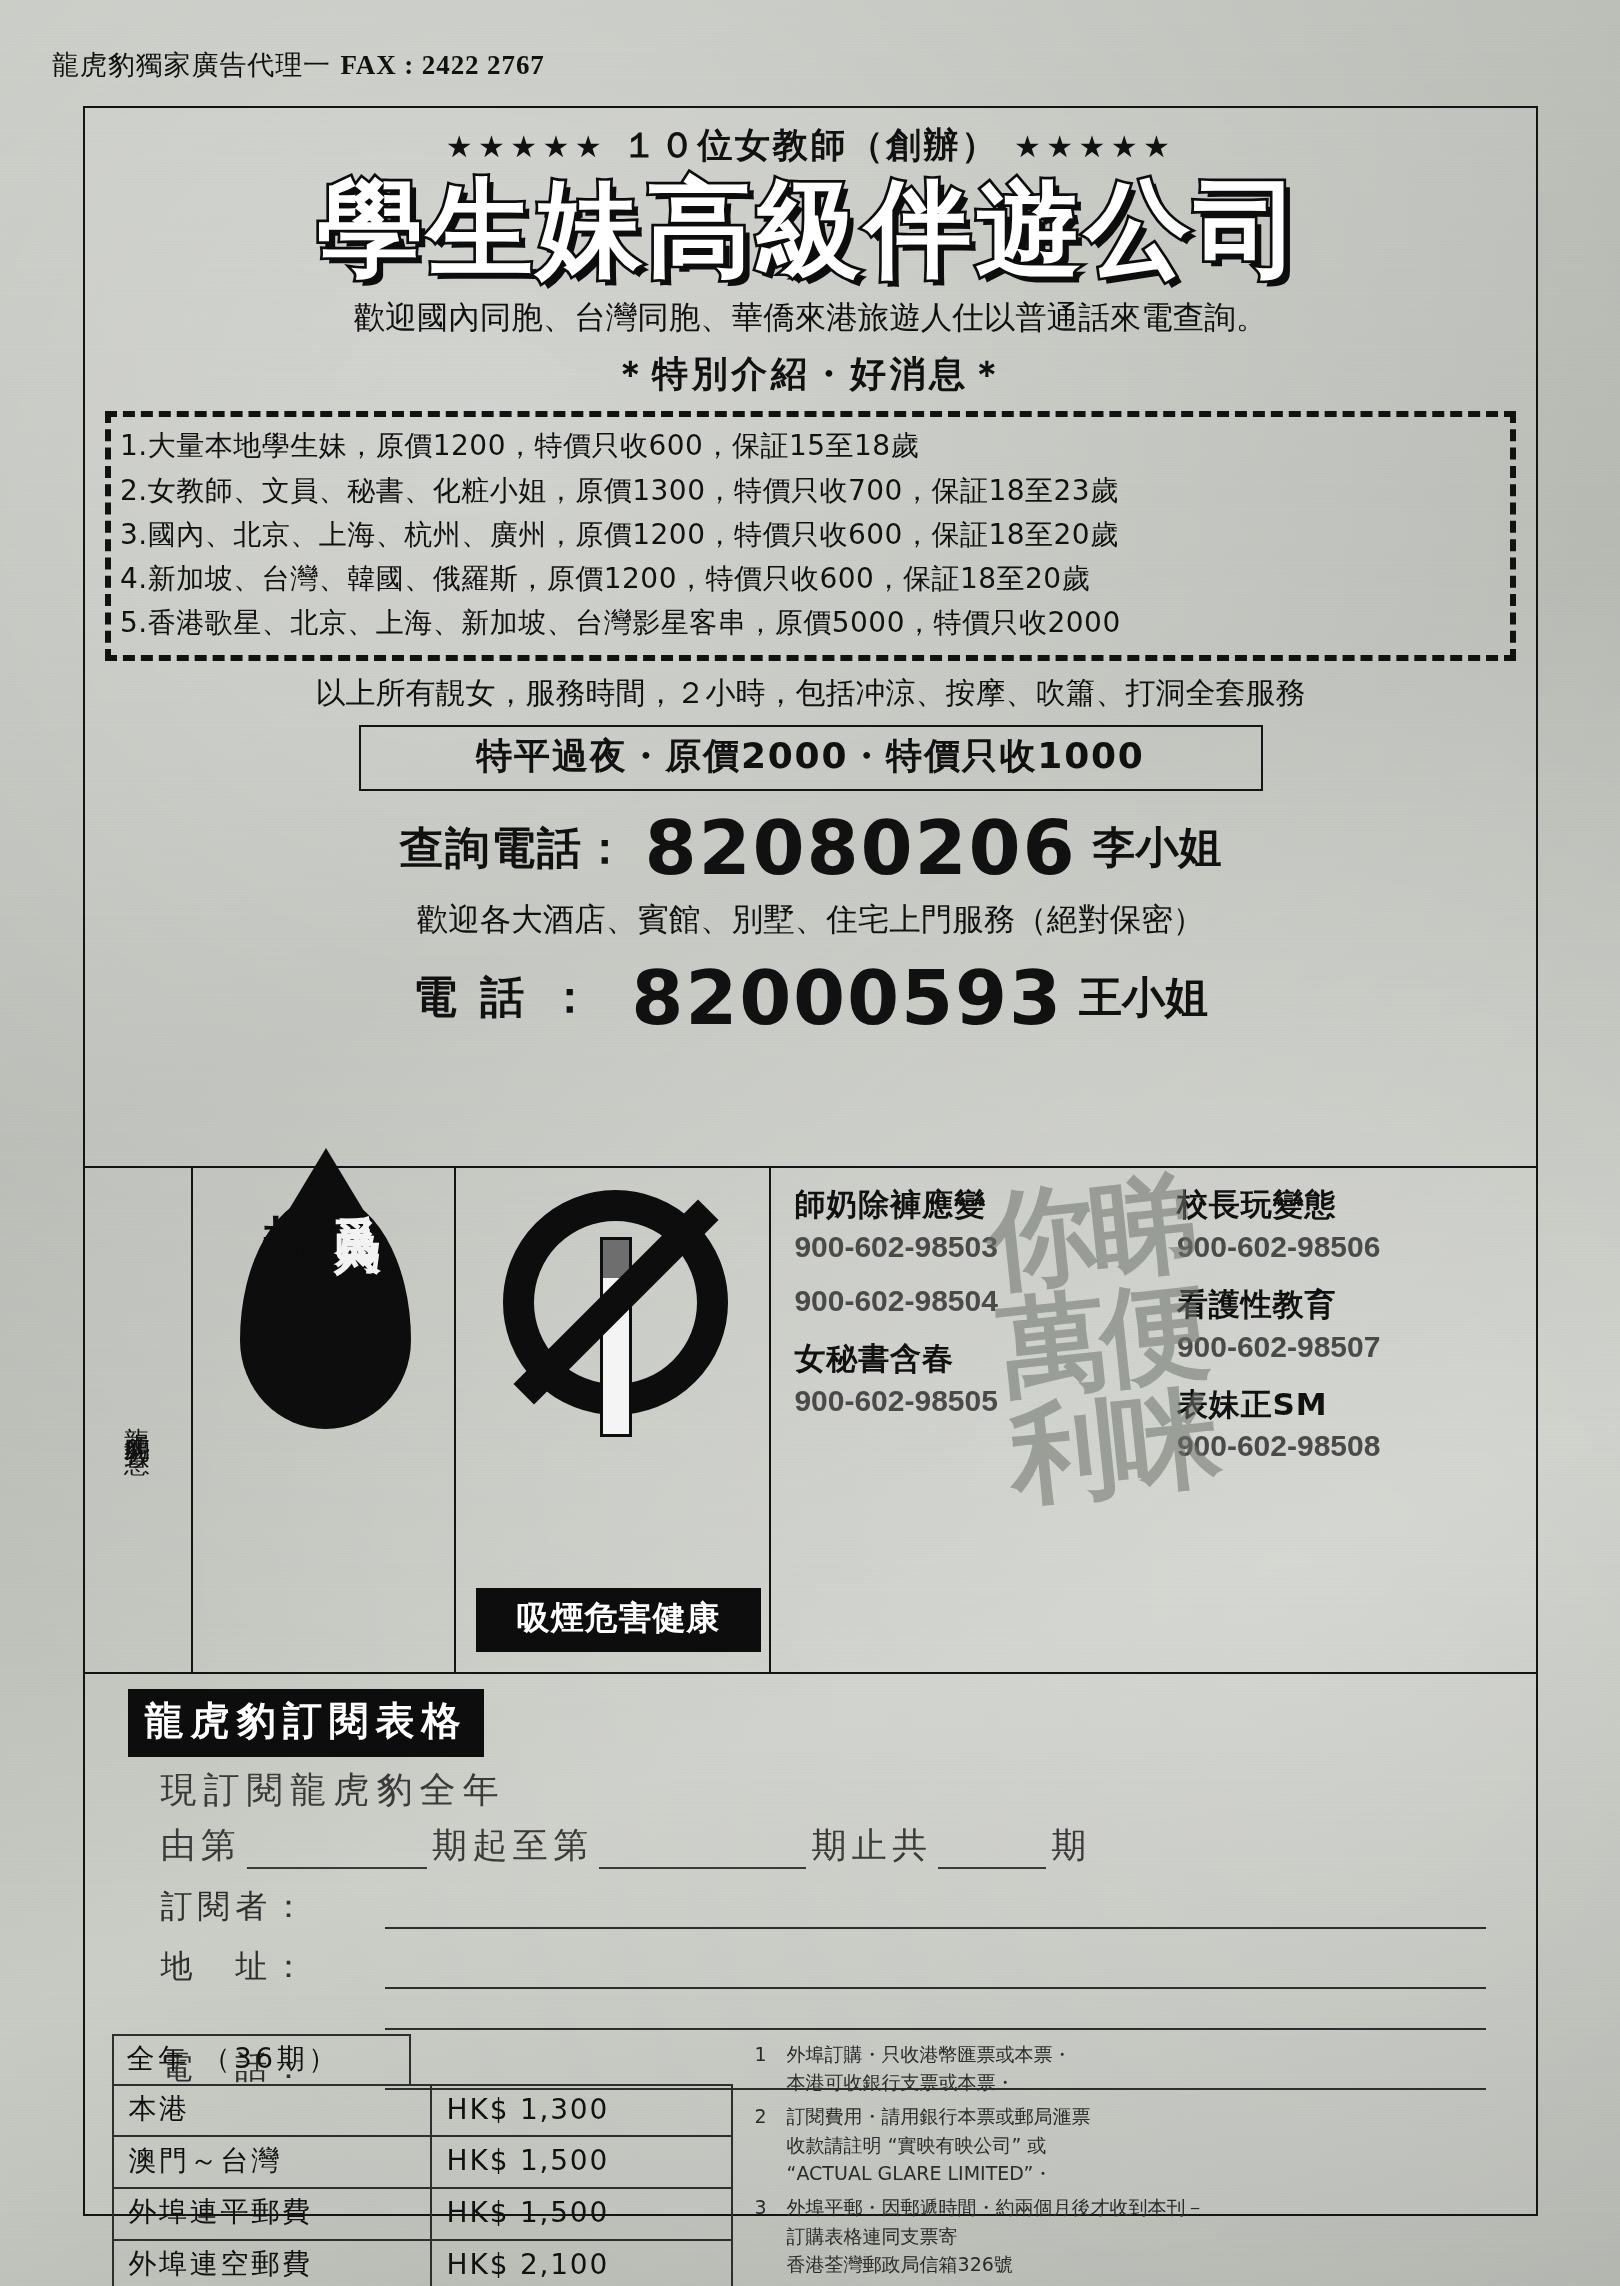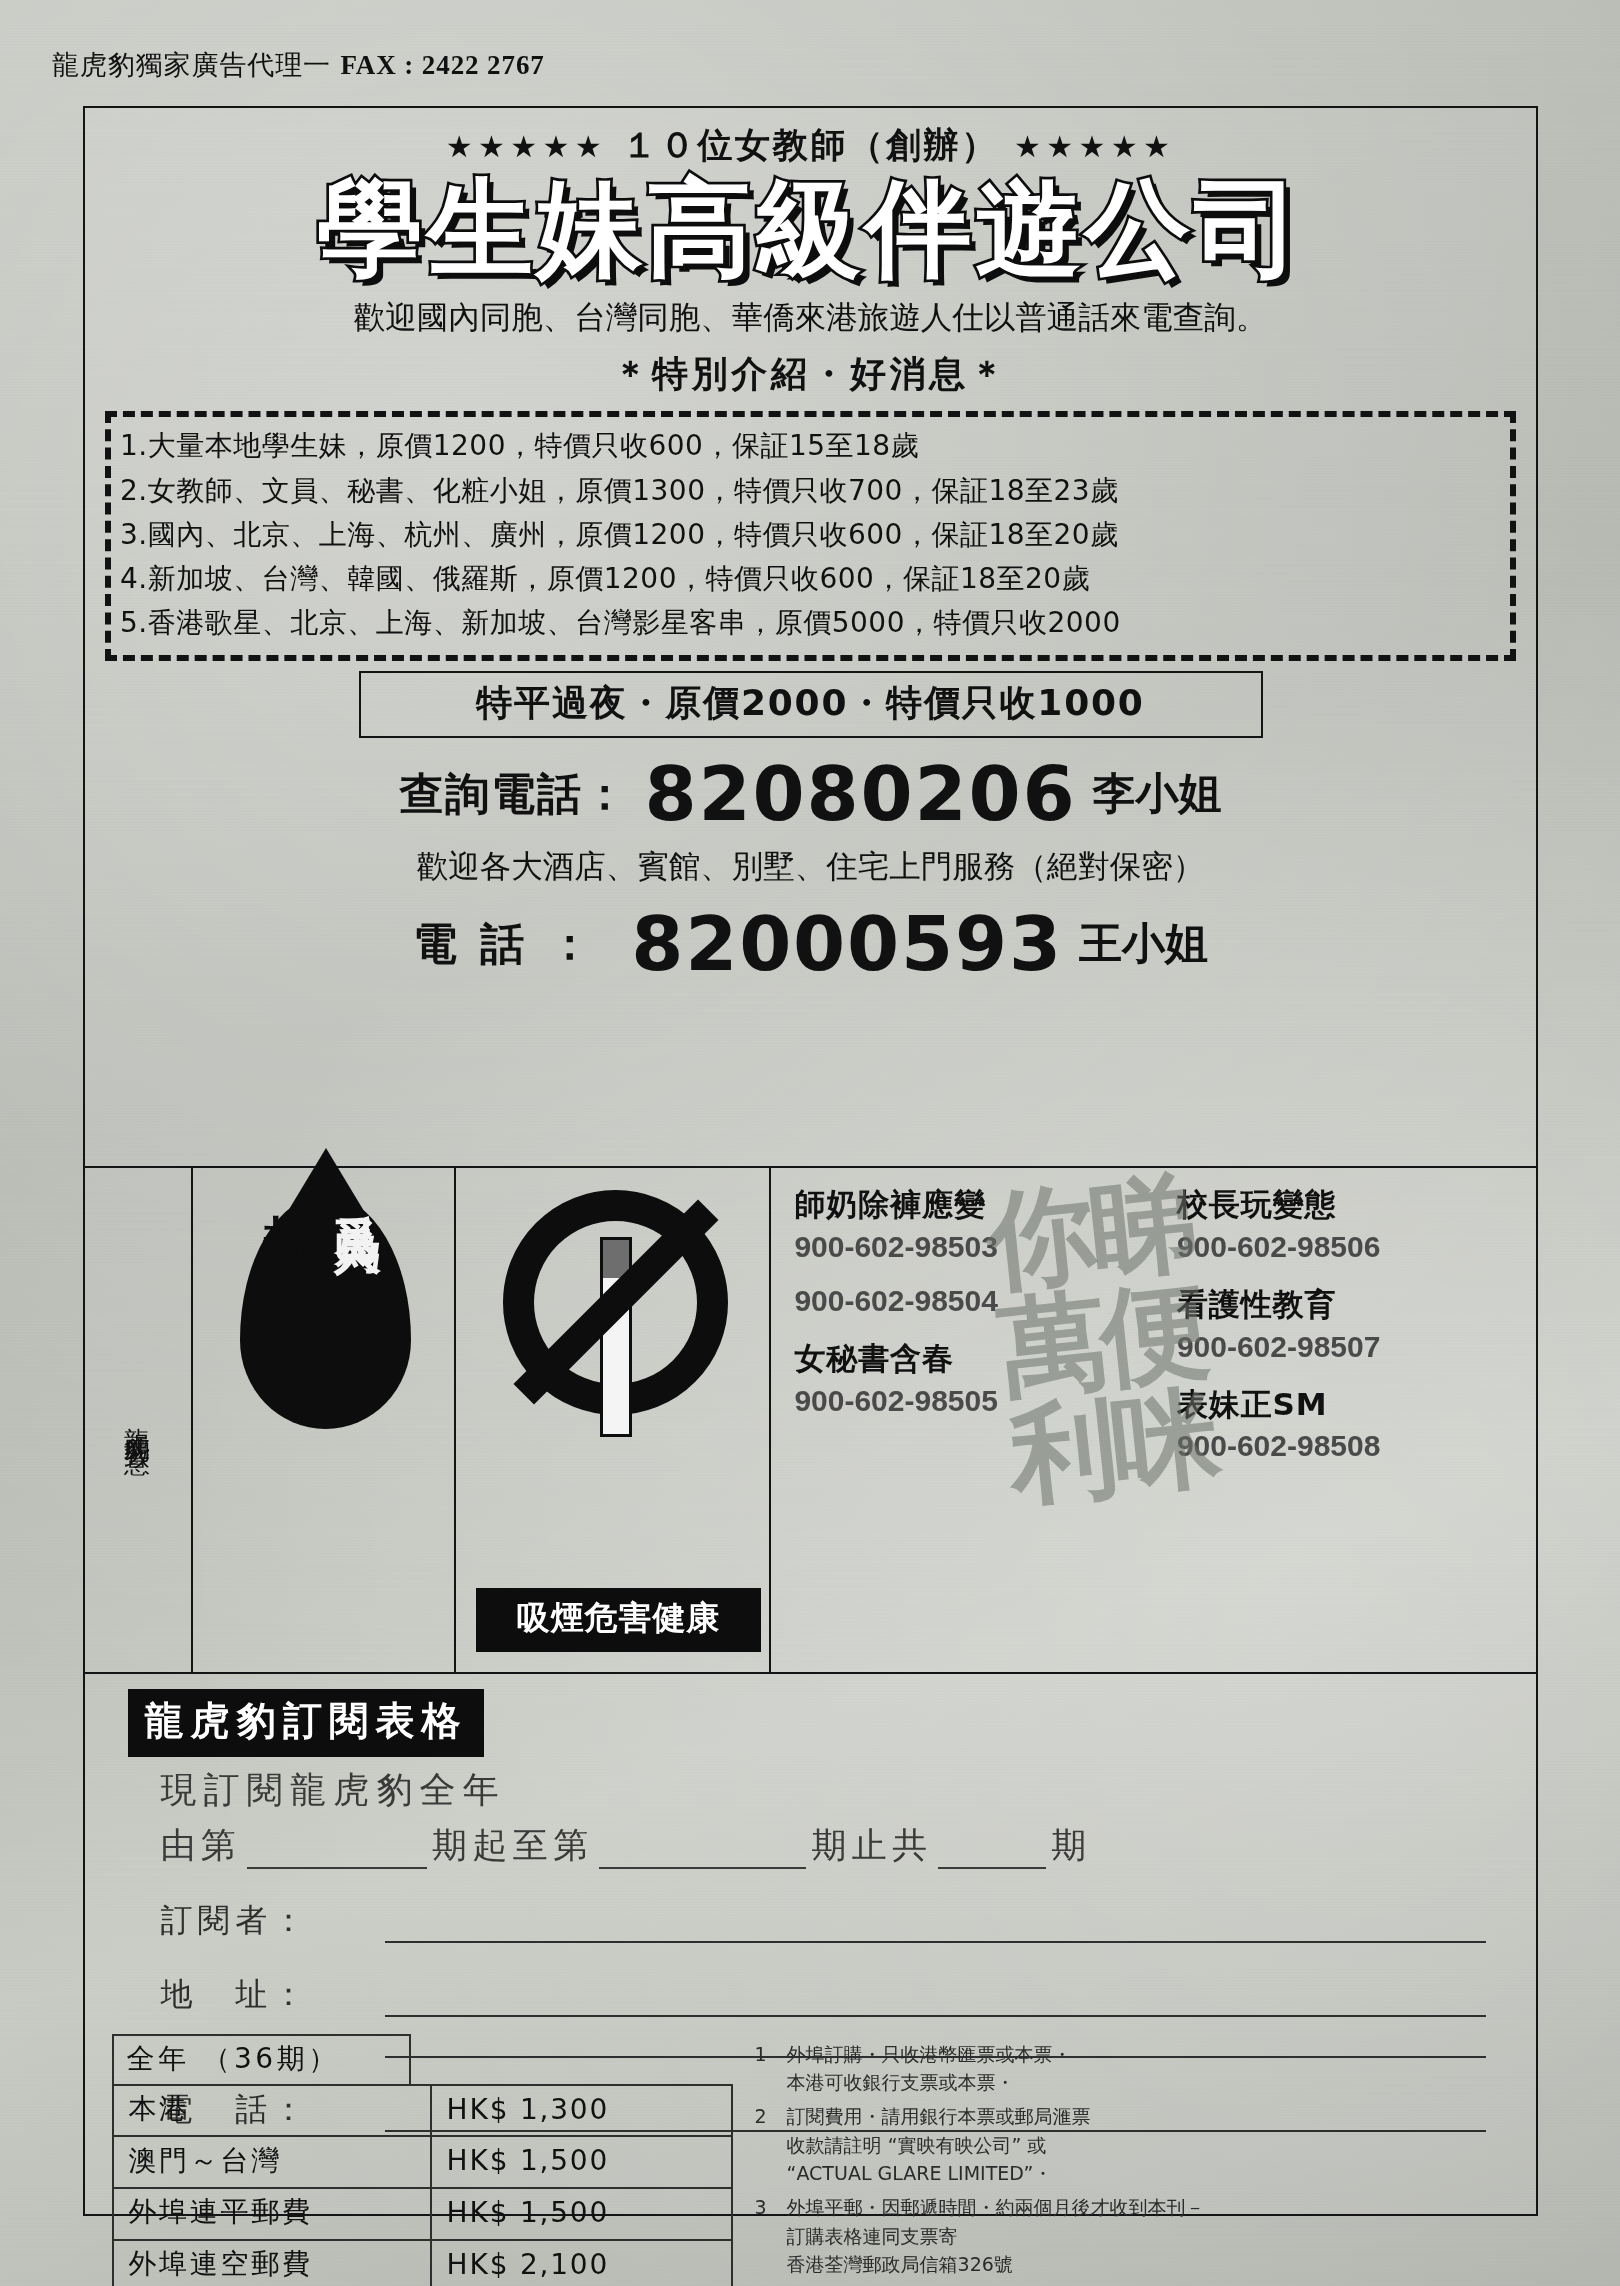--- a/index.html
+++ b/index.html
@@ -376,21 +376,21 @@
     font-family: "DejaVu Sans", sans-serif;
     white-space: nowrap;
     display: flex;
     align-items: flex-end;
     gap: 5.4px;
   }
   .blank { display: inline-block; border-bottom: 2.7px solid #3a3a3a; height: 31px; }
   .b200 { width: 180px; } .b230 { width: 207px; } .b120 { width: 108px; }
 
   .fieldrow {
-    margin: 30px 0 0 52px;
+    margin: 16px 0 0 52px;
     display: flex;
     align-items: flex-end;
     font-size: 32px;
     letter-spacing: 5.4px;
     color: #2e2e2e;
     font-family: "DejaVu Sans", sans-serif;
     white-space: nowrap;
   }
   .fieldrow .fl { width: 225px; }
   .fieldrow .rule { flex: 1; border-bottom: 2.7px solid #2e2e2e; height: 27px; margin-right: 27px; }
@@ -468,20 +468,21 @@
     <div class="special">＊特別介紹・好消息＊</div>
 
     <div class="dashbox">
       <div class="row">1.大量本地學生妹，原價1200，特價只收600，保証15至18歲</div>
       <div class="row">2.女教師、文員、秘書、化粧小姐，原價1300，特價只收700，保証18至23歲</div>
       <div class="row">3.國內、北京、上海、杭州、廣州，原價1200，特價只收600，保証18至20歲</div>
       <div class="row">4.新加坡、台灣、韓國、俄羅斯，原價1200，特價只收600，保証18至20歲</div>
       <div class="row">5.香港歌星、北京、上海、新加坡、台灣影星客串，原價5000，特價只收2000</div>
     </div>
 
+    <div class="serviceline">以上所有靚女，服務時間，２小時，包括冲涼、按摩、吹簫、打洞全套服務</div>
 
     <div class="nightbox">特平過夜・原價2000・特價只收1000</div>
 
     <div class="telrow">
       <span class="lbl">查詢電話：</span>
       <span class="num">82080206</span>
       <span class="who">李小姐</span>
     </div>
 
     <div class="midline">歡迎各大酒店、賓館、別墅、住宅上門服務（絕對保密）</div>

